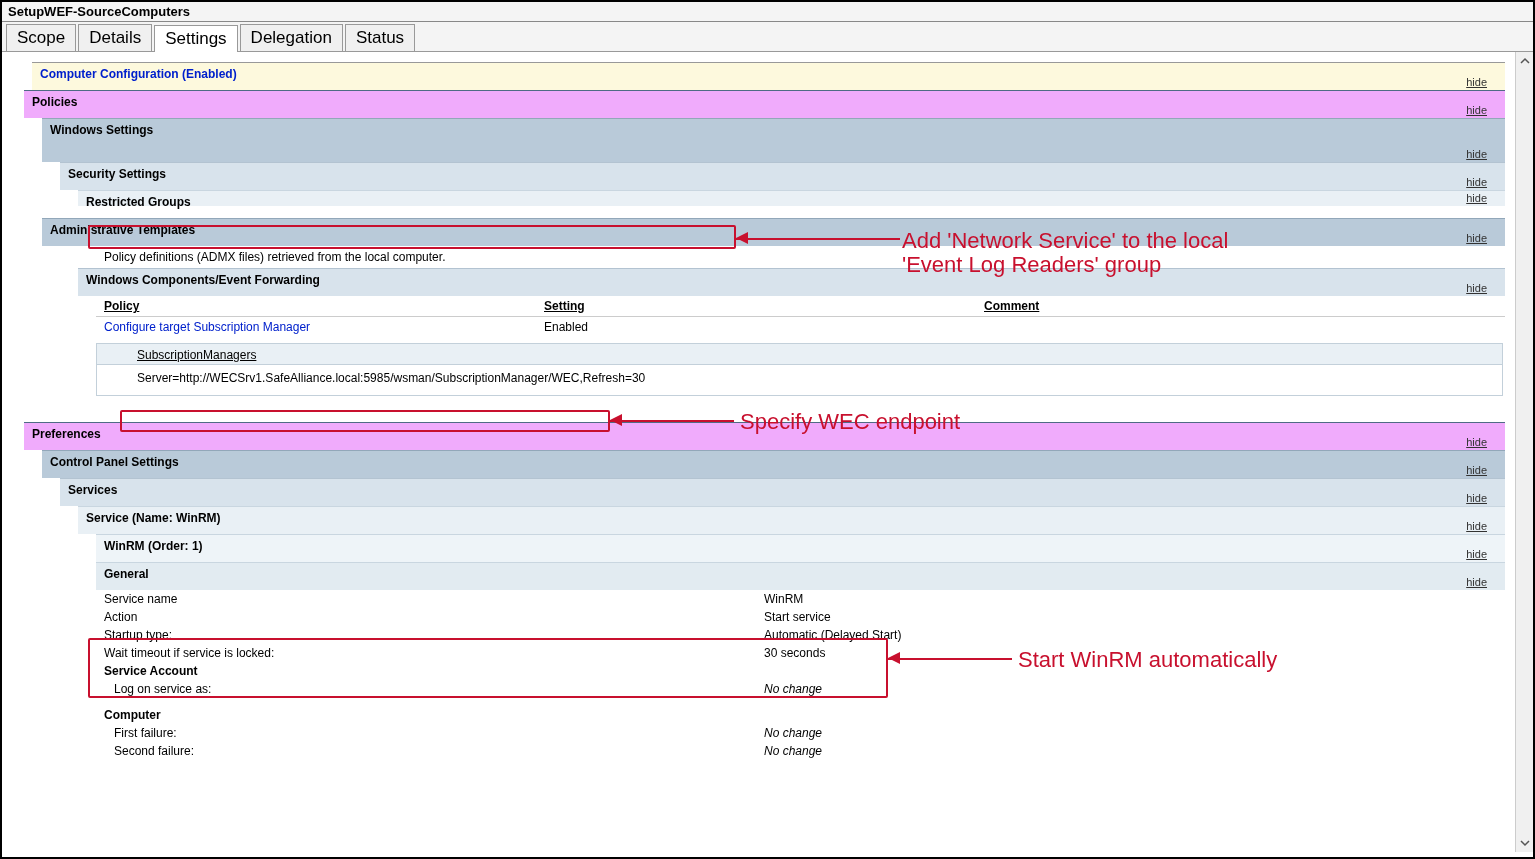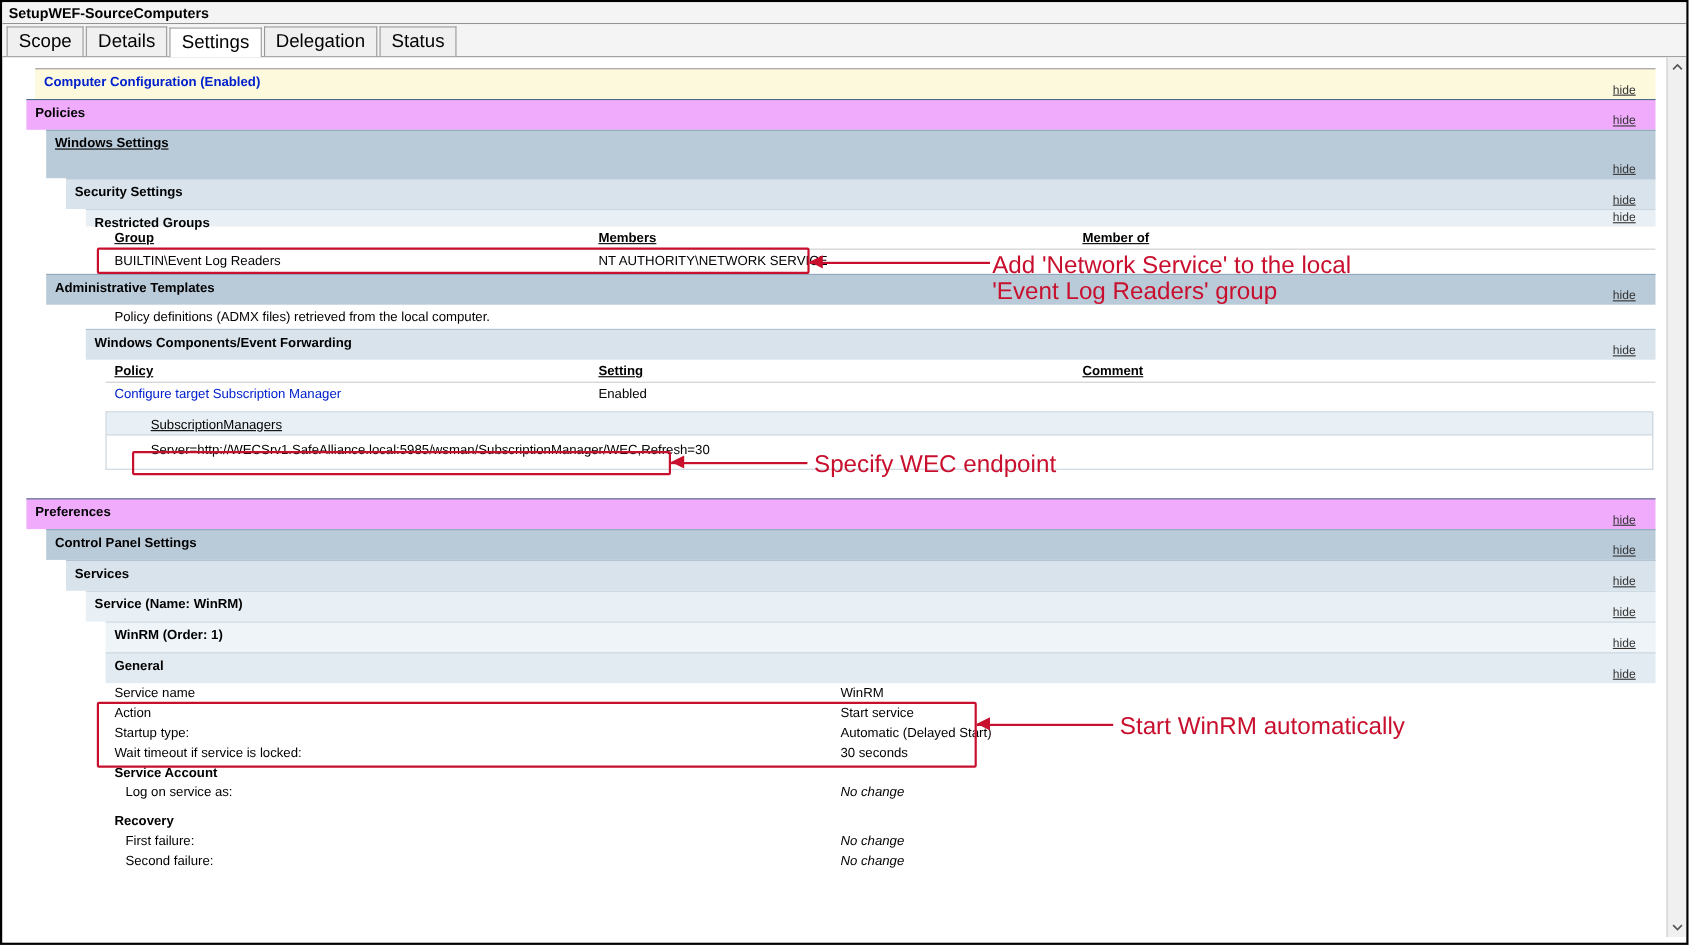--- a/index.html
+++ b/index.html
@@ -147,49 +147,37 @@
       <div class="hdr bg-cream" style="height:28px;">
         <span class="bluetext" style="font-weight:bold;">Computer Configuration (Enabled)</span>
         <span class="hide-link">hide</span>
       </div>
 
       <div class="hdr bg-dark pad-l-1" style="height:28px;">
         <span>Policies</span>
         <span class="hide-link">hide</span>
       </div>
 
-      <div class="hdr bg-med pad-l-2" style="height:44px;text-decoration:underline;">
+      <div class="hdr bg-med pad-l-2" style="height:44px;">
         <span>Windows Settings</span>
         <span class="hide-link">hide</span>
       </div>
 
       <div class="hdr bg-light pad-l-3" style="height:28px;">
         <span>Security Settings</span>
         <span class="hide-link">hide</span>
       </div>
 
       <div class="hdr bg-lighter pad-l-4" style="height:16px;">
         <span>Restricted Groups</span>
         <span class="hide-link">hide</span>
       </div>
 
-      <div class="bg-white pad-l-5">
-        <div class="cols" style="padding-left:8px; border-bottom:1px solid #ccc;">
-          <span class="uline">Group</span>
-          <span class="uline">Members</span>
-          <span class="uline">Member of</span>
-        </div>
-        <div class="cols" style="padding-left:8px;">
-          <span>BUILTIN\Event Log Readers</span>
-          <span>NT AUTHORITY\NETWORK SERVICE</span>
-          <span></span>
-        </div>
-      </div>
-
-      <div class="hdr bg-med pad-l-2" style="height:28px; margin-top:2px;">
+
+      <div class="hdr bg-med pad-l-2" style="height:28px; margin-top:12px;">
         <span>Administrative Templates</span>
         <span class="hide-link">hide</span>
       </div>
       <div class="bg-white pad-l-5" style="padding:4px 8px;">Policy definitions (ADMX files) retrieved from the local computer.</div>
 
       <div class="hdr bg-light pad-l-4" style="height:28px;">
         <span>Windows Components/Event Forwarding</span>
         <span class="hide-link">hide</span>
       </div>
 
@@ -267,21 +255,21 @@
         <div class="cols2">
             <span style="font-weight:bold;">Service Account</span>
             <span></span>
           </div>
         <div class="cols2">
             <span style="padding-left:10px;">Log on service as:</span>
             <span class="italic">No change</span>
           </div>
         <div style="height:8px;"></div>
         <div class="cols2">
-            <span style="font-weight:bold;">Recovery</span>
+            <span style="font-weight:bold;">Computer</span>
             <span></span>
           </div>
         <div class="cols2">
             <span style="padding-left:10px;">First failure:</span>
             <span class="italic">No change</span>
           </div>
         <div class="cols2">
             <span style="padding-left:10px;">Second failure:</span>
             <span class="italic">No change</span>
           </div>

